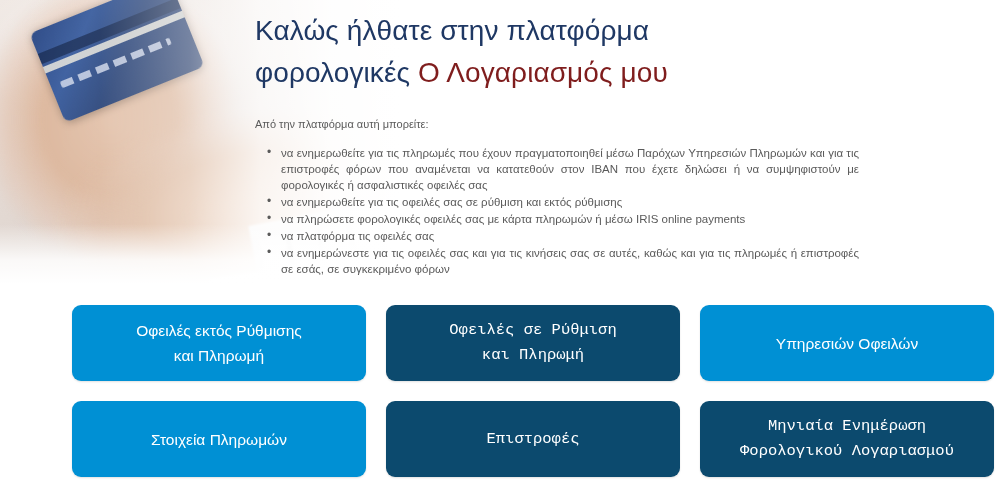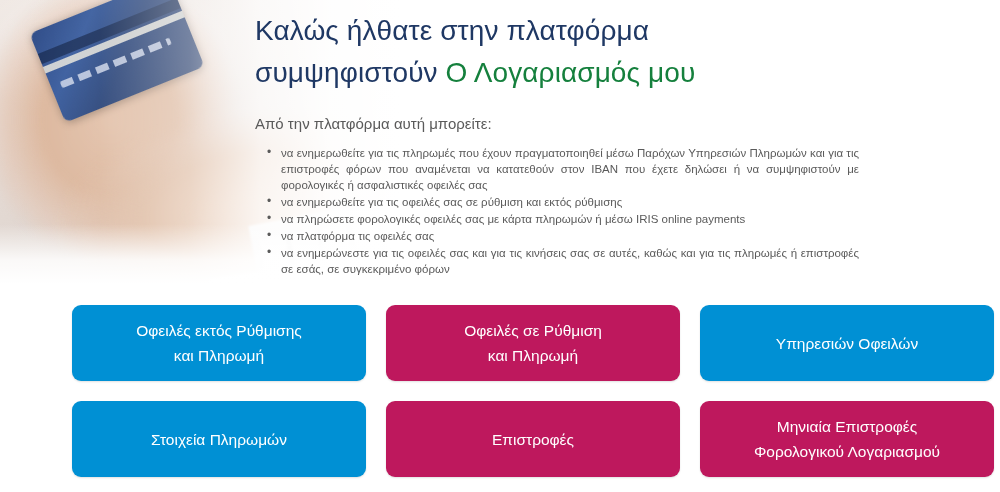--- a/index.html
+++ b/index.html
@@ -175,25 +175,25 @@
   .hero-title {
     margin: 0;
     font-size: 28px;
     line-height: 42px;
     font-weight: 400;
     color: #1f3864;
     letter-spacing: 0.1px;
     white-space: nowrap;
   }
   .hero-title .accent {
-    color: #15803d;
+    color: #7f1d1d;
   }
   .hero-lead {
     margin: 22px 0 0 0;
-    font-size: 15px;
+    font-size: 11px;
     line-height: 16px;
     color: #5a5a5a;
   }
   .hero-list {
     margin: 13px 0 0 0;
     padding: 0 0 0 26px;
     list-style: none;
     width: 578px;
   }
   .hero-list li {
@@ -237,21 +237,21 @@
     text-align: center;
     cursor: pointer;
     display: flex;
     align-items: center;
     justify-content: center;
     padding: 0 10px;
     white-space: pre-line;
     box-shadow: 0 1px 2px rgba(0,0,0,0.12);
   }
   .tile.light { background: #0090d4; }
-  .tile.dark  { background: #be185d; }
+  .tile.dark  { background: #0c4a6e; font-family: Liberation Mono, monospace; }
 </style>
 </head>
 <body>
 
 <div class="page">
 
   <div class="hero">
 
     <div class="hero-photo">
       <div class="hero-skin-a"></div>
@@ -269,21 +269,21 @@
       </div>
       <div class="hero-laptop-base"></div>
     </div>
 
     <div class="hero-fade-right"></div>
     <div class="hero-fade-bottom"></div>
 
     <div class="hero-content">
       <h1 class="hero-title">
         <span>Καλώς ήλθατε στην πλατφόρμα</span><br>
-        <span>συμψηφιστούν </span><span class="accent">Ο Λογαριασμός μου</span>
+        <span>φορολογικές </span><span class="accent">Ο Λογαριασμός μου</span>
       </h1>
 
       <p class="hero-lead">Από την πλατφόρμα αυτή μπορείτε:</p>
 
       <ul class="hero-list">
         <li>να ενημερωθείτε για τις πληρωμές που έχουν πραγματοποιηθεί μέσω Παρόχων Υπηρεσιών Πληρωμών και για τις επιστροφές φόρων που αναμένεται να κατατεθούν στον ΙΒΑΝ που έχετε δηλώσει ή να συμψηφιστούν με φορολογικές ή ασφαλιστικές οφειλές σας</li>
         <li>να ενημερωθείτε για τις οφειλές σας σε ρύθμιση και εκτός ρύθμισης</li>
         <li>να πληρώσετε φορολογικές οφειλές σας με κάρτα πληρωμών ή μέσω IRIS online payments</li>
         <li>να πλατφόρμα τις οφειλές σας</li>
         <li>να ενημερώνεστε για τις οφειλές σας και για τις κινήσεις σας σε αυτές, καθώς και για τις πληρωμές ή επιστροφές σε εσάς, σε συγκεκριμένο φόρων</li>
@@ -292,17 +292,17 @@
   </div>
 
   <div class="tiles">
     <button class="tile light">Οφειλές εκτός Ρύθμισης
 και Πληρωμή</button>
     <button class="tile dark">Οφειλές σε Ρύθμιση
 και Πληρωμή</button>
     <button class="tile light">Υπηρεσιών Οφειλών</button>
     <button class="tile light">Στοιχεία Πληρωμών</button>
     <button class="tile dark">Επιστροφές</button>
-    <button class="tile dark">Μηνιαία Επιστροφές
+    <button class="tile dark">Μηνιαία Ενημέρωση
 Φορολογικού Λογαριασμού</button>
   </div>
 
 </div>
 
 </body></html>

